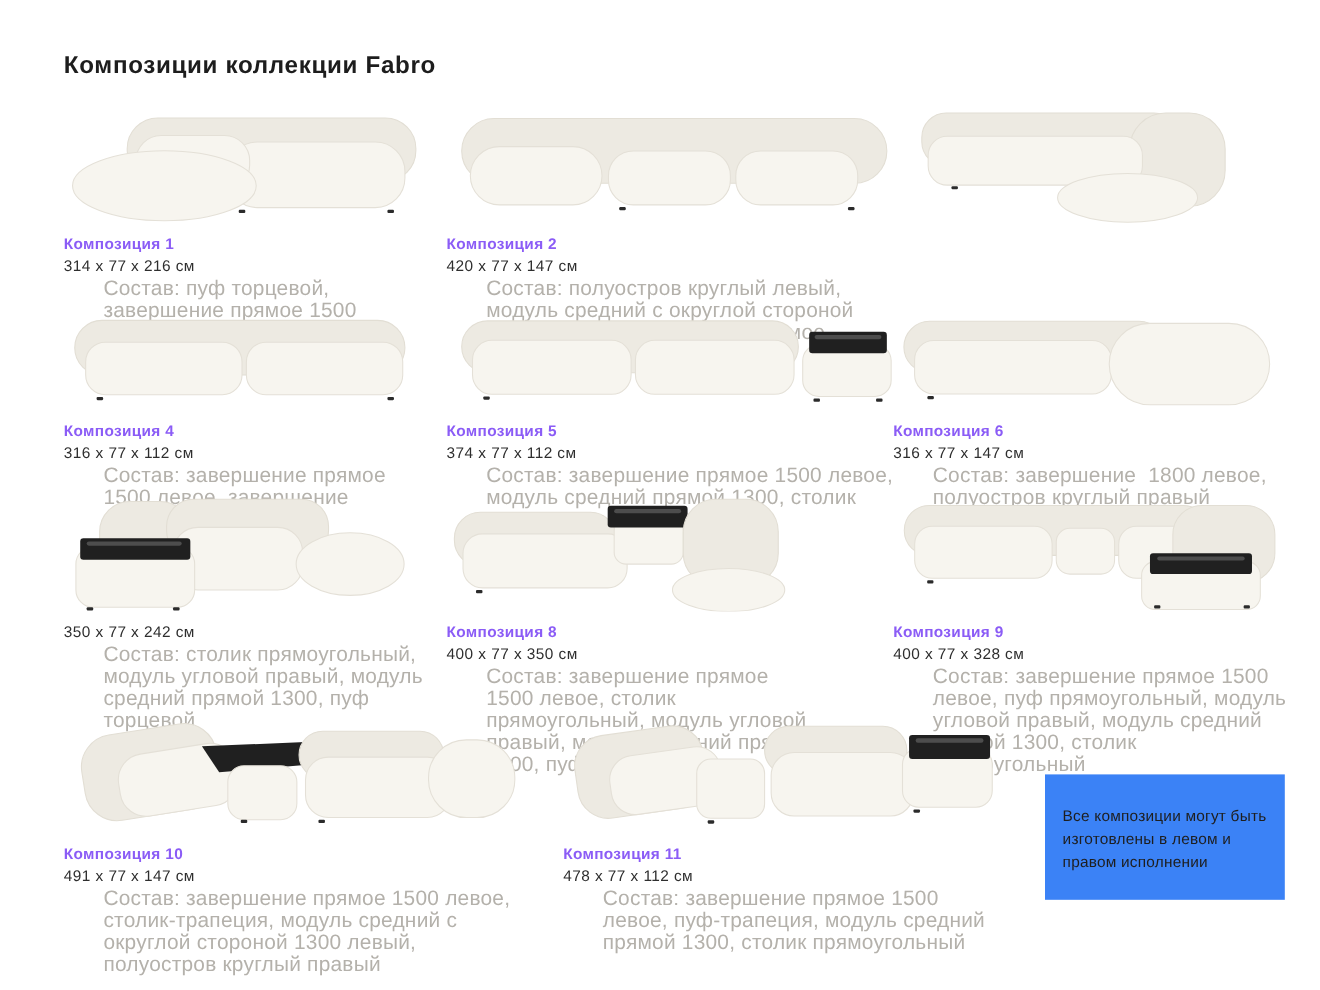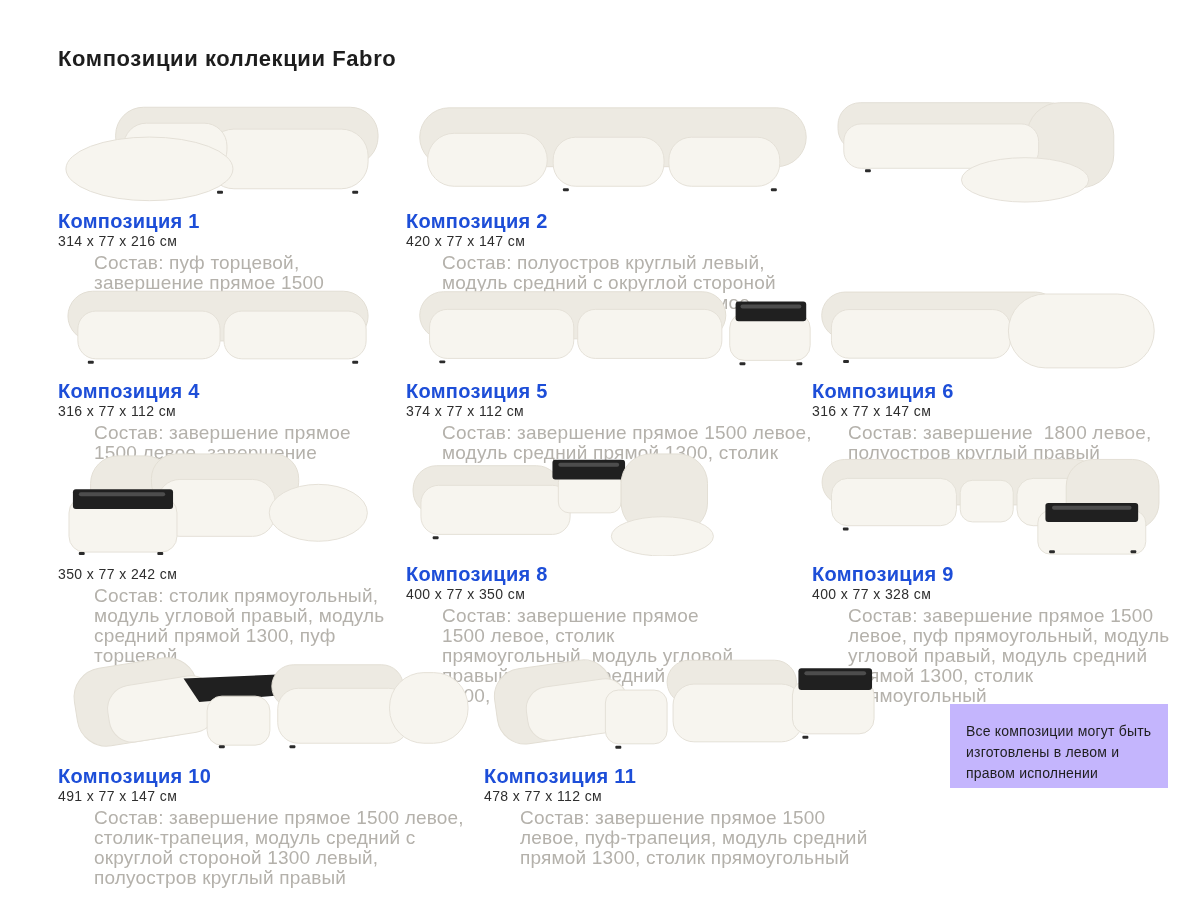--- a/index.html
+++ b/index.html
@@ -16,33 +16,33 @@
   .img{position:relative;width:100%;}
   .img svg{display:block;width:100%;height:100%;}
   
   .back{fill:#edeae2;stroke:#e2ded4;stroke-width:1;}
   .seat{fill:#f7f5ef;stroke:#e4e0d7;stroke-width:1;}
   .table{fill:#202020;stroke:none;}
   .table-rim{fill:#4d4d4d;stroke:none;}
   .foot{fill:#2b2b2b;stroke:none;}
   .txt{margin-top:8px;}
   .comp-name{
-    font-size:20px;font-weight:700;color:#1d4ed8;letter-spacing:.3px;line-height:20px;
+    font-size:14px;font-weight:700;color:#8b5cf6;letter-spacing:.3px;line-height:20px;
   }
   .comp-dims{
     font-size:14px;font-weight:500;color:#2e2e2e;letter-spacing:.4px;line-height:20px;
     white-space:pre-wrap;
   }
   .comp-desc{
     font-size:19px;font-weight:400;color:#b4b1ab;letter-spacing:.2px;line-height:20px;
     margin-top:2px;white-space:pre-wrap;margin-left:36px;
   }
   .note-box{
-    position:absolute;left:950px;top:704px;width:218px;height:84px;
-    background:#c4b5fd;box-sizing:border-box;padding:17px 12px 14px 16px;
+    position:absolute;left:950px;top:704px;width:218px;height:114px;
+    background:#3b82f6;box-sizing:border-box;padding:27px 12px 14px 16px;
   }
   .note-text{
     font-size:14px;font-weight:500;color:#1e1e1e;letter-spacing:.2px;line-height:21px;
   }
 </style>
 </head>
 <body>
 
 <div class="page-title">Композиции  коллекции Fabro</div>
 
@@ -227,21 +227,21 @@
       <rect class="foot" x="236" y="96" width="6" height="3" rx="1"></rect>
     </svg>
   </div>
   <div class="txt">
     <div class="comp-name">Композиция 10</div>
     <div class="comp-dims">491 х 77 х 147 см</div>
     <div class="comp-desc">Состав: завершение прямое 1500 левое, столик-трапеция, модуль средний с округлой стороной 1300 левый, полуостров круглый правый</div>
   </div>
 </div>
 
-<div class="card" style="left:484px;top:650px;width:398px;">
+<div class="card" style="left:512px;top:650px;width:398px;">
   <div class="img" style="height:108px;">
     <svg viewBox="0 0 400 108">
       <g transform="rotate(-8 70 55)">
         <rect class="back" x="12" y="14" width="118" height="76" rx="28"></rect>
         <rect class="seat" x="42" y="36" width="102" height="54" rx="22"></rect>
       </g>
       <rect class="seat" x="122" y="40" width="62" height="54" rx="13"></rect>
       <rect class="back" x="184" y="10" width="130" height="44" rx="22"></rect>
       <rect class="seat" x="190" y="34" width="130" height="58" rx="21"></rect>
       <rect class="seat" x="310" y="30" width="82" height="54" rx="15"></rect>

